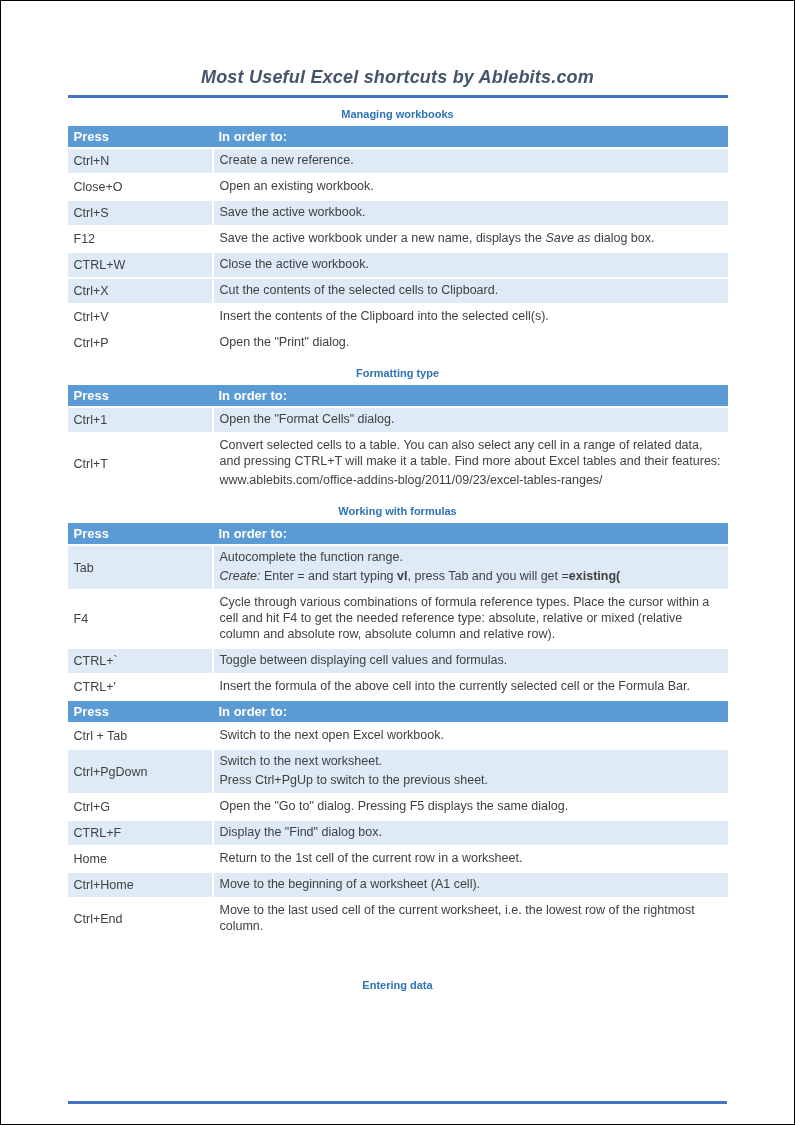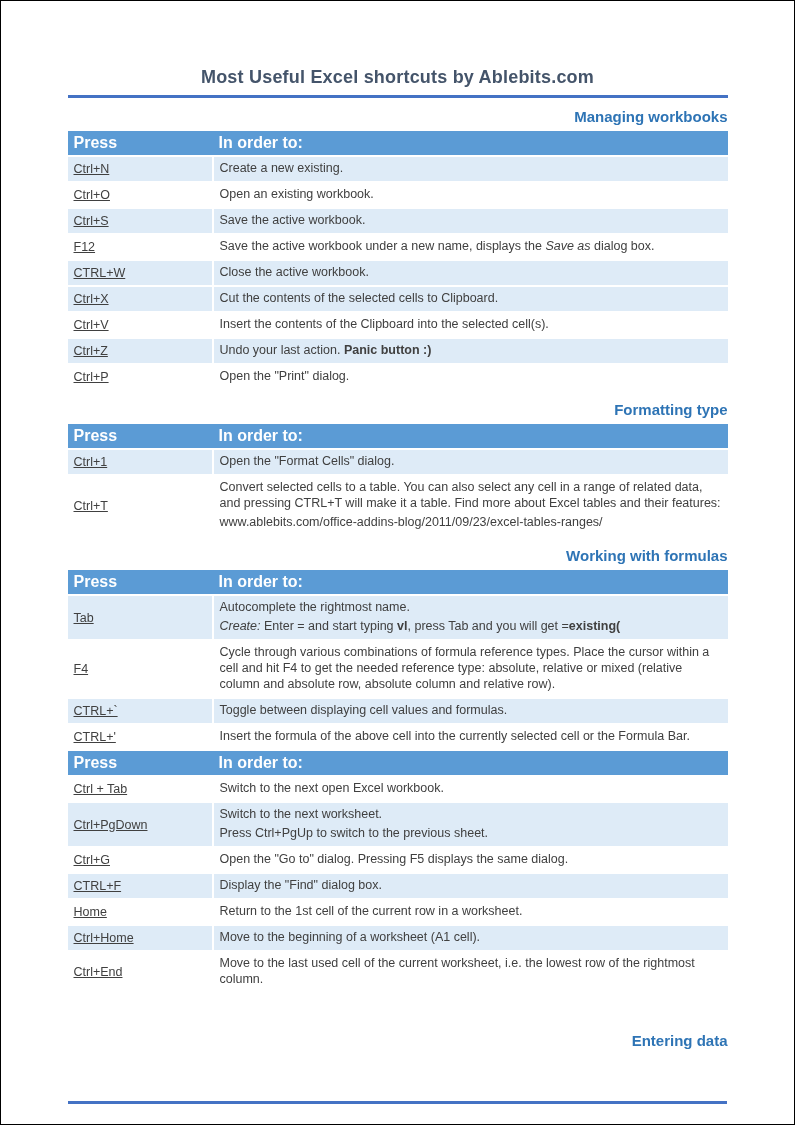--- a/index.html
+++ b/index.html
@@ -22,61 +22,62 @@
     overflow: hidden;
     margin: 0;
   }
   .title {
     padding-top: 66px;
     text-align: center;
     font-size: 18px;
     font-weight: bold;
     color: var(--title-text);
     letter-spacing: 0.2px;
+    font-style: italic;
   }
   .title-rule {
     width: 660px;
     height: 3px;
     background: var(--rule);
     margin: 7px auto 8px auto;
   }
   .content { width: 660px; margin: 0 auto; }
   .section-heading {
-    text-align: right;
+    text-align: center;
     color: var(--heading-text);
     font-weight: bold;
-    font-size: 15px;
+    font-size: 11px;
     margin: 10px 0 6px 0;
   }
   .section-heading:last-child { margin-top: 38px; }
   table.shortcut-table {
     width: 100%;
     border-collapse: collapse;
     table-layout: fixed;
   }
   table.shortcut-table th {
     background: var(--header-bg);
     color: #fff;
     font-weight: bold;
-    font-size: 16px;
+    font-size: 13px;
     text-align: left;
     padding: 3px 6px;
     border-bottom: 2px solid #fff;
   }
   table.shortcut-table td {
     font-size: 12.5px;
     color: var(--body-text);
     padding: 2px 6px;
     vertical-align: middle;
     border-bottom: 2px solid #fff;
   }
   table.shortcut-table td.key { border-right: 2px solid #fff; }
   table.shortcut-table tr.band td { background: var(--band-bg); }
   .line { margin: 1px 0 3px 0; line-height: 1.28; }
-  .key-label { line-height: 1.28; text-decoration: underline; }
+  .key-label { line-height: 1.28; }
   .b { font-weight: bold; }
   .i { font-style: italic; margin-top: 14px; }
   .footer-rule {
     position: absolute;
     left: 67px;
     right: 67px;
     bottom: 20px;
     height: 3px;
     background: var(--rule);
   }
@@ -99,26 +100,26 @@
             <th>Press</th>
             <th>In order to:</th>
           </tr>
         </thead>
         <tbody>
           <tr class="band">
             <td class="key">
               <div class="key-label">Ctrl+N</div>
             </td>
             <td class="desc">
-              <div class="line"><span>Create a new existing.</span></div>
-            </td>
-          </tr>
-          <tr>
-            <td class="key">
-              <div class="key-label">Ctrl+O</div>
+              <div class="line"><span>Create a new reference.</span></div>
+            </td>
+          </tr>
+          <tr>
+            <td class="key">
+              <div class="key-label">Close+O</div>
             </td>
             <td class="desc">
               <div class="line"><span>Open an existing workbook.</span></div>
             </td>
           </tr>
           <tr class="band">
             <td class="key">
               <div class="key-label">Ctrl+S</div>
             </td>
             <td class="desc">
@@ -148,28 +149,20 @@
             <td class="desc">
               <div class="line"><span>Cut the contents of the selected cells to Clipboard.</span></div>
             </td>
           </tr>
           <tr>
             <td class="key">
               <div class="key-label">Ctrl+V</div>
             </td>
             <td class="desc">
               <div class="line"><span>Insert the contents of the Clipboard into the selected cell(s).</span></div>
-            </td>
-          </tr>
-          <tr class="band">
-            <td class="key">
-              <div class="key-label">Ctrl+Z</div>
-            </td>
-            <td class="desc">
-              <div class="line"><span>Undo your last action. </span><span class="b">Panic button :)</span></div>
             </td>
           </tr>
           <tr>
             <td class="key">
               <div class="key-label">Ctrl+P</div>
             </td>
             <td class="desc">
               <div class="line"><span>Open the "Print" dialog.</span></div>
             </td>
           </tr>
@@ -218,21 +211,21 @@
             <th>Press</th>
             <th>In order to:</th>
           </tr>
         </thead>
         <tbody>
           <tr class="band">
             <td class="key">
               <div class="key-label">Tab</div>
             </td>
             <td class="desc">
-              <div class="line"><span>Autocomplete the rightmost name.</span></div>
+              <div class="line"><span>Autocomplete the function range.</span></div>
               <div class="line"><span class="i">Create:</span><span>  Enter = and start typing </span><span class="b">vl</span><span>, press Tab and you will get =</span><span class="b">existing(</span></div>
             </td>
           </tr>
           <tr>
             <td class="key">
               <div class="key-label">F4</div>
             </td>
             <td class="desc">
               <div class="line"><span>Cycle through various combinations of formula reference types. Place the cursor within a cell and hit F4 to get the needed reference type: absolute, relative or mixed (relative column and absolute row, absolute column and relative row).</span></div>
             </td>

